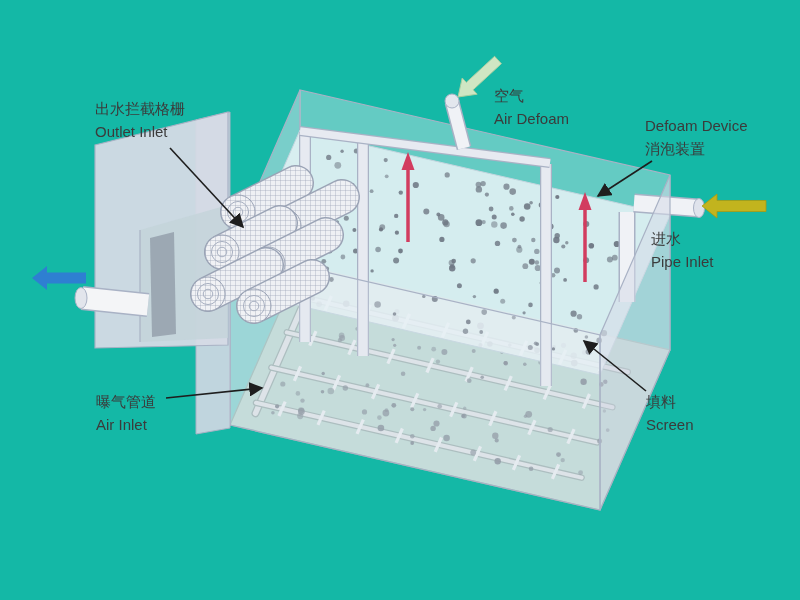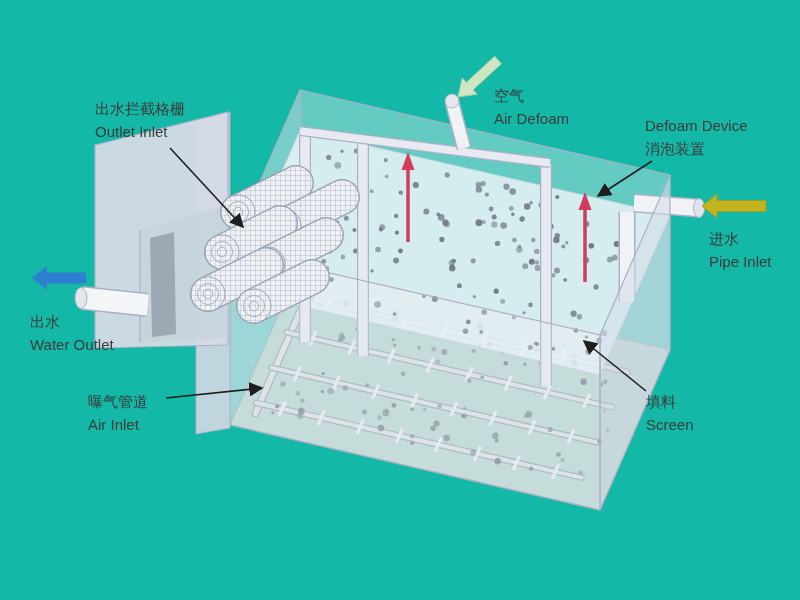--- a/index.html
+++ b/index.html
@@ -429,29 +429,25 @@
     <div>Outlet Inlet</div>
   </div>
   <div class="label" style="left:494px; top:84px;">
     <div>空气</div>
     <div>Air Defoam</div>
   </div>
   <div class="label" style="left:645px; top:114px;">
     <div>Defoam Device</div>
     <div>消泡装置</div>
   </div>
-  <div class="label" style="left:709px; top:227px;">
+  <div class="label" style="left:651px; top:227px;">
     <div>进水</div>
     <div>Pipe Inlet</div>
   </div>
-  <div class="label" style="left:30px; top:310px;">
-    <div>出水</div>
-    <div>Water Outlet</div>
-  </div>
-  <div class="label" style="left:88px; top:390px;">
+  <div class="label" style="left:96px; top:390px;">
     <div>曝气管道</div>
     <div>Air Inlet</div>
   </div>
   <div class="label" style="left:646px; top:390px;">
     <div>填料</div>
     <div>Screen</div>
   </div>
 
 </div>
 

